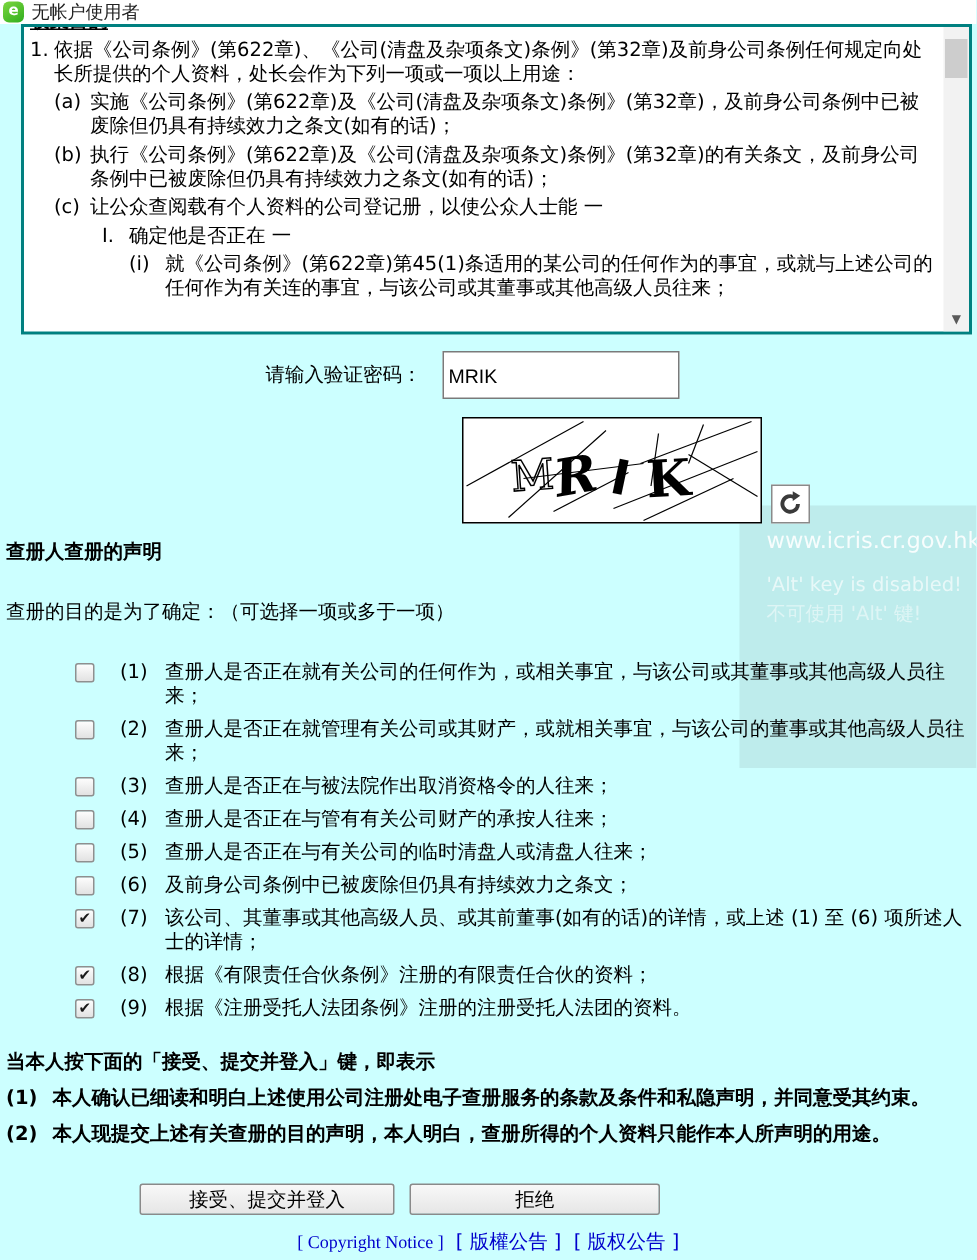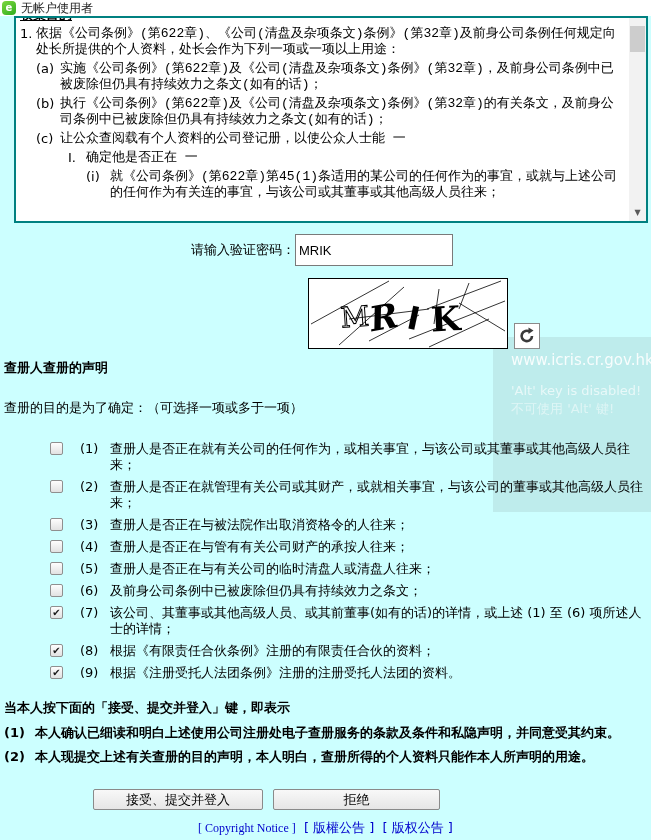--- a/index.html
+++ b/index.html
@@ -28,38 +28,38 @@
     background:#fff; border:2px solid #008080;
     position:relative; overflow:hidden;
   }
   .scroll-content {
     margin-top:-11px; padding:0 6px 0 4px; width:612px;
     line-height:16px; font-size:13px;
   }
   .clipped-heading { text-decoration:underline; font-weight:bold; }
   .pitem { display:flex; margin-top:3px; }
   .pitem .marker { flex:0 0 auto; }
-  .pitem .ptext { flex:1 1 auto;font-family:Liberation Mono, monospace; }
+  .pitem .ptext { flex:1 1 auto; }
   .lv0 .marker { width:16px; }
   .lv1 { margin-left:16px; } .lv1 .marker { width:24px; }
   .lv2 { margin-left:48px; } .lv2 .marker { width:18px; }
   .lv3 { margin-left:66px; } .lv3 .marker { width:24px; }
   .vscrollbar {
     position:absolute; top:0; right:0; bottom:0; width:17px;
     background:#f2f2f2;
   }
   .vthumb { position:absolute; top:8px; left:1px; width:15px; height:26px; background:#cdcdcd; }
   .varrow-down {
     position:absolute; bottom:1px; left:0; width:17px; height:15px;
     color:#5a5a5a; font-size:8px; text-align:center; line-height:15px;
   }
 
   
   .captcha-input-row { margin-top:11px; display:flex; align-items:center; }
-  .captcha-label { width:295px; text-align:right; }
+  .captcha-label { width:295px; text-align:right; padding-right:14px; }
   .captcha-input {
     width:158px; height:32px; border:1px solid #7a7a7a; background:#fff;
     font-family:"Liberation Sans",sans-serif; font-size:13px; padding:0 3px;
   }
   .captcha-image-row { margin-top:12px; display:flex; align-items:flex-end; padding-left:308px; }
   .captcha-image {
     width:200px; height:71px; background:#fff; border:1px solid #000; flex:0 0 auto;
   }
   .refresh-btn {
     width:26px; height:26px; margin-left:6px; background:#fff;

